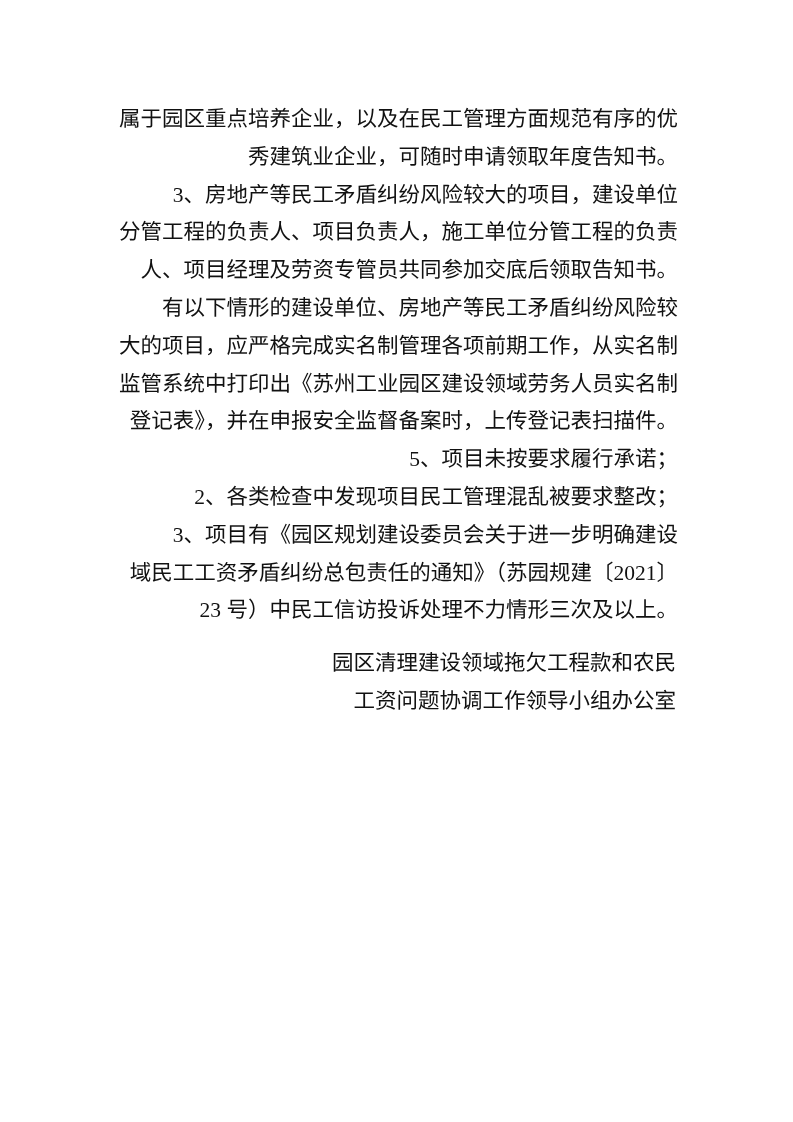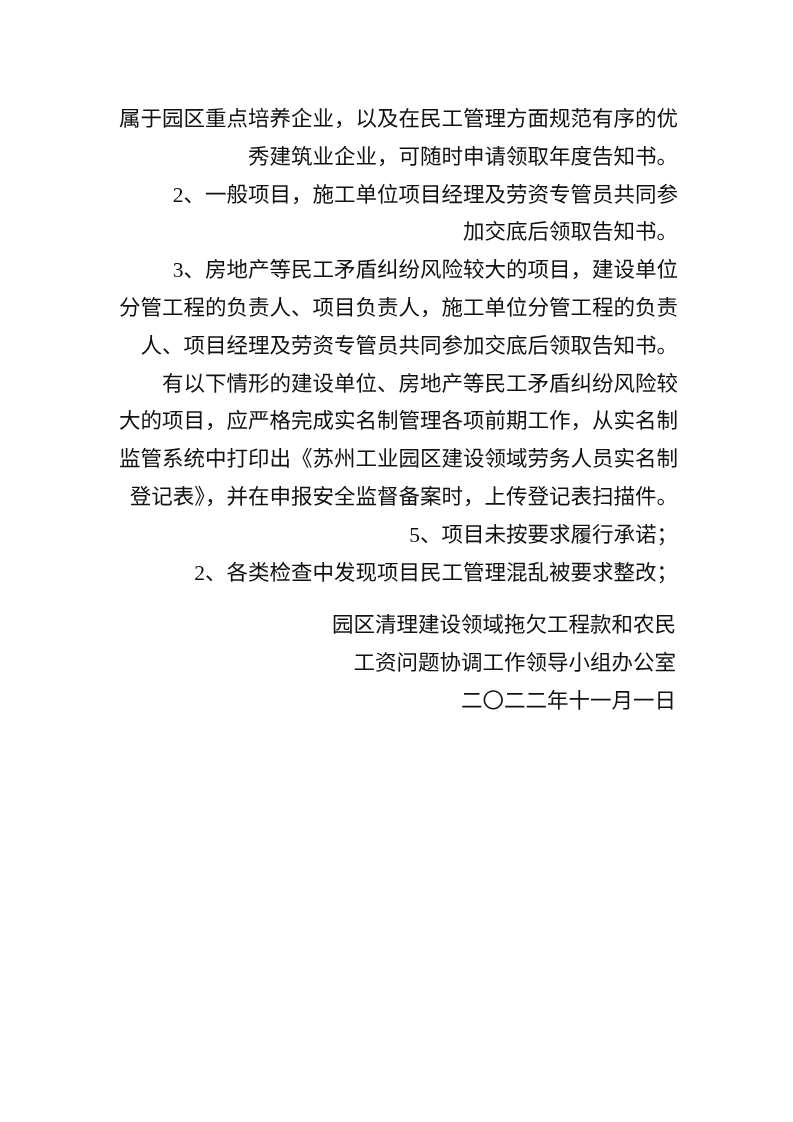--- a/index.html
+++ b/index.html
@@ -61,37 +61,36 @@
 </style>
 </head>
 <body>
 
 <div class="page">
 
   <div class="content">
 
     <p>属于园区重点培养企业，以及在民工管理方面规范有序的优秀建筑业企业，可随时申请领取年度告知书。</p>
 
-    <p class="para-indent">2、一般项目，施工单位项目经理及劳资专管员共同参加交底后领取告知书。</p>
 
     <p class="para-indent">3、房地产等民工矛盾纠纷风险较大的项目，建设单位分管工程的负责人、项目负责人，施工单位分管工程的负责人、项目经理及劳资专管员共同参加交底后领取告知书。</p>
 
 
     <p class="para-indent">有以下情形的建设单位、房地产等民工矛盾纠纷风险较大的项目，应严格完成实名制管理各项前期工作，从实名制监管系统中打印出《苏州工业园区建设领域劳务人员实名制登记表》，并在申报安全监督备案时，上传登记表扫描件。</p>
 
     <p class="para-indent">5、项目未按要求履行承诺；</p>
 
     <p class="para-indent">2、各类检查中发现项目民工管理混乱被要求整改；</p>
 
+    <p class="para-indent">3、项目有《园区规划建设委员会关于进一步明确建设域民工工资矛盾纠纷总包责任的通知》（苏园规建〔2021〕23 号）中民工信访投诉处理不力情形三次及以上。</p>
 
 
 
     <div class="signature-block">
       <p>园区清理建设领域拖欠工程款和农民</p>
       <p>工资问题协调工作领导小组办公室</p>
-      <p>二〇二二年十一月一日</p>
     </div>
 
   </div>
 
   <div class="page-footer">—2—</div>
 
 </div>
 
 </body></html>

